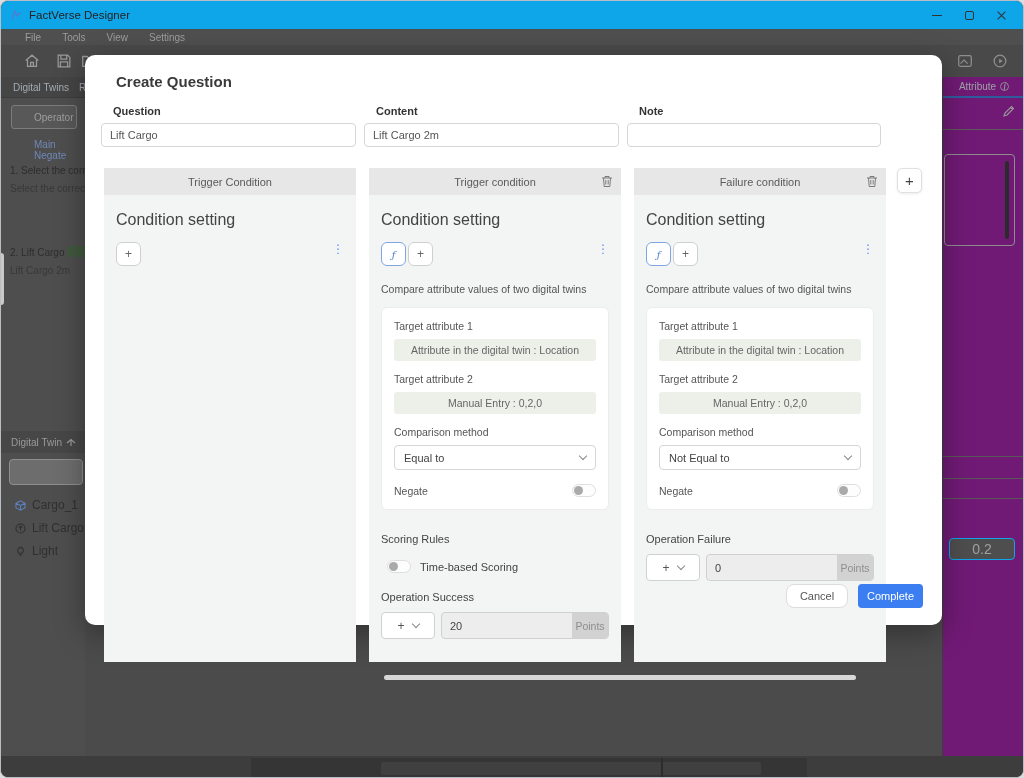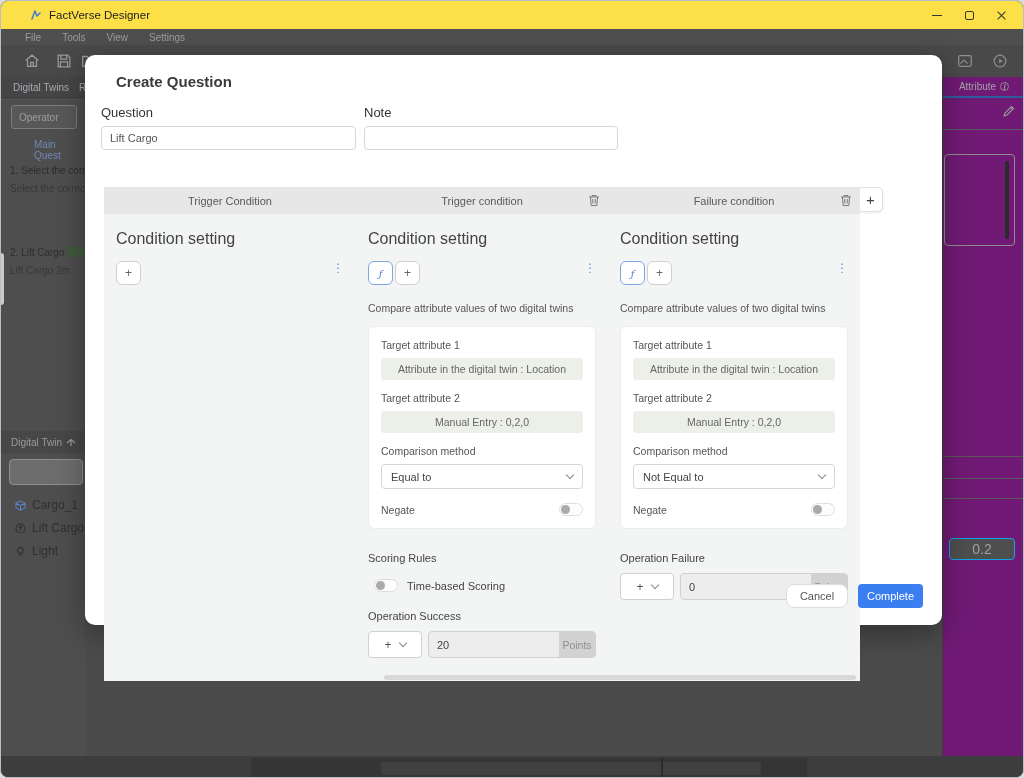--- a/index.html
+++ b/index.html
@@ -1,22 +1,22 @@
 <!DOCTYPE html>
 <html><head>
 <meta charset="utf-8">
 <style>
   * { margin:0; padding:0; box-sizing:border-box; }
   body { font-family:"Liberation Sans", sans-serif; background:#ddd; }
   .screen { position:relative; width:1024px; height:778px; background:#4b4b4b;
             border-radius:8px; overflow:hidden; border:1px solid #b9bec6; }
 
   
-  .titlebar { position:absolute; left:0; top:0; width:100%; height:28px; background:#fde047;
-              display:flex; align-items:center; padding-left:28px; }
+  .titlebar { position:absolute; left:0; top:0; width:100%; height:28px; background:#0ea5e9;
+              display:flex; align-items:center; padding-left:8px; }
   .tb-title { font-size:11.5px; color:#222; margin-left:7px; }
   .win-controls { position:absolute; right:6px; top:0; height:28px; display:flex; }
   .wc { width:32px; height:28px; display:flex; align-items:center; justify-content:center; cursor:pointer; }
   .wc-min { width:10px; height:1px; background:#333; display:block; }
   .wc-max { width:9px; height:9px; border:1px solid #333; border-radius:2px; display:block; }
   .wc-close { position:relative; width:11px; height:11px; display:block; }
   .wc-close::before, .wc-close::after { content:""; position:absolute; left:5px; top:0; width:1px; height:11px; background:#333; }
   .wc-close::before { transform:rotate(45deg); }
   .wc-close::after { transform:rotate(-45deg); }
 
@@ -27,21 +27,21 @@
   .toolbar { position:absolute; left:0; top:44px; width:100%; height:32px; background:#494949; }
   .tool-ic { position:absolute; top:7px; width:18px; height:18px; cursor:pointer; }
   .tabrow { position:absolute; left:0; top:76px; width:100%; height:21px; background:#454545; border-bottom:1px solid #3c3c3c; }
   .tabrow .tab1 { position:absolute; left:12px; top:5px; font-size:10px; color:#a5abb3; cursor:pointer; }
   .tabrow .tab2 { position:absolute; left:78px; top:5px; font-size:10px; color:#a5abb3; cursor:pointer; }
 
   
   .left-panel { position:absolute; left:0; top:97px; width:84px; height:658px; background:#4e4e4e; overflow:hidden; }
   .operator-box { position:absolute; left:10px; top:7px; width:66px; height:24px; background:#585858;
                   border:1px solid #7c7c7c; border-radius:3px; font-size:10px; color:#9e9e9e;
-                  display:flex; align-items:center; padding-left:7px; cursor:pointer; }
+                  display:flex; align-items:center; padding-left:22px; cursor:pointer; }
   .main-quest { position:absolute; left:33px; top:41px; font-size:10px; color:#6f87b8; cursor:pointer; }
   .q-title { position:absolute; left:9px; font-size:10px; color:#2d2d2d; white-space:nowrap; }
   .q-sub   { position:absolute; left:9px; font-size:10px; color:#383838; white-space:nowrap; }
   .q-badge { position:absolute; left:66px; top:148px; font-size:8px; color:#8fba8c; background:#41583f;
              border-radius:2px; padding:1px 20px; }
   .dt-header { position:absolute; left:0; top:333px; width:100%; height:22px; background:#474747;
                display:flex; align-items:center; padding:0 8px 0 10px; }
   .dt-header span { font-size:10px; color:#9a9a9a; flex:1; }
   .dt-search { position:absolute; left:8px; top:361px; width:74px; height:26px; background:#6d6d6d;
                border:1px solid #8f8f8f; border-radius:4px; cursor:text; }
@@ -71,25 +71,25 @@
   .vp-band { position:absolute; left:250px; top:2px; width:556px; height:21px; background:#353535; }
   .vp-block { position:absolute; left:130px; top:4px; width:380px; height:13px; background:#404040; border-radius:2px; }
   .vp-line { position:absolute; left:410px; top:0; width:2px; height:21px; background:#2c2c2c; }
 
   
   .modal { position:absolute; left:84px; top:54px; width:857px; height:570px; background:#fff;
            border-radius:10px; box-shadow:0 8px 30px rgba(0,0,0,.35); }
   .modal-title { position:absolute; left:31px; top:18px; font-size:15px; font-weight:bold; color:#3a3a3a; }
   .form-row { position:absolute; left:16px; top:50px; width:780px; display:flex; gap:8px; }
   .field { width:255px; }
-  .field label { display:block; font-size:13px; font-weight:normal; color:#333; margin-bottom:6px; }
+  .field label { display:block; font-size:11px; font-weight:bold; color:#333; margin-bottom:6px;margin-left:12px; }
   .field input { width:100%; height:24px; border:1px solid #d6d6d6; border-radius:4px; font-size:11px;
                  color:#555; padding:0 8px; outline:none; font-family:"Liberation Sans",sans-serif; }
 
-  .columns { position:absolute; left:19px; top:132px; display:flex; }
+  .columns { position:absolute; left:19px; top:113px; display:flex; gap:13px; }
   .col { width:252px; height:494px; background:#f3f4f4; position:relative; }
   .col-header { height:27px; background:#e7e7e7; display:flex; align-items:center; justify-content:center; position:relative; }
   .col-header span { font-size:11px; color:#5a5a5a; }
   .trash-btn { position:absolute; right:8px; top:7px; cursor:pointer; }
   .col-body { padding:16px 12px 0 12px; }
   .setting-label { font-size:16px; color:#444; }
   .btn-row { margin-top:13px; display:flex; gap:2px; }
   .sq-btn { width:25px; height:24px; background:#fff; border:1px solid #cfcfcf; border-radius:6px;
             display:flex; align-items:center; justify-content:center; cursor:pointer; }
   .sq-btn.fn { border-color:#7fa6e2; }
@@ -193,21 +193,21 @@
 
   <div class="tabrow">
     <span class="tab1">Digital Twins</span>
     <span class="tab2">R</span>
   </div>
 
   <div class="left-panel">
     <div class="operator-box">
       <span>Operator</span>
     </div>
-    <span class="main-quest">Main Quest</span>
+    <span class="main-quest">Main Negate</span>
 
     <span class="q-title" style="top:67px">1. Select the corr</span>
     <span class="q-sub" style="top:85px">Select the correc</span>
 
     <span class="q-title" style="top:149px">2. Lift Cargo</span>
     <span class="q-badge">Cu</span>
     <span class="q-sub" style="top:167px">Lift Cargo 2m</span>
 
     <div class="side-handle"></div>
 
@@ -266,20 +266,24 @@
     </div>
   </div>
 
   <div class="modal">
     <div class="modal-title">Create Question</div>
 
     <div class="form-row">
       <div class="field">
         <label>Question</label>
         <input type="text" value="Lift Cargo" style="">
+      </div>
+      <div class="field">
+        <label>Content</label>
+        <input type="text" value="Lift Cargo 2m" style="">
       </div>
       <div class="field" style="width:254px">
         <label>Note</label>
         <input type="text" value="" style="">
       </div>
     </div>
 
     <div class="columns">
 
       <div class="col">

